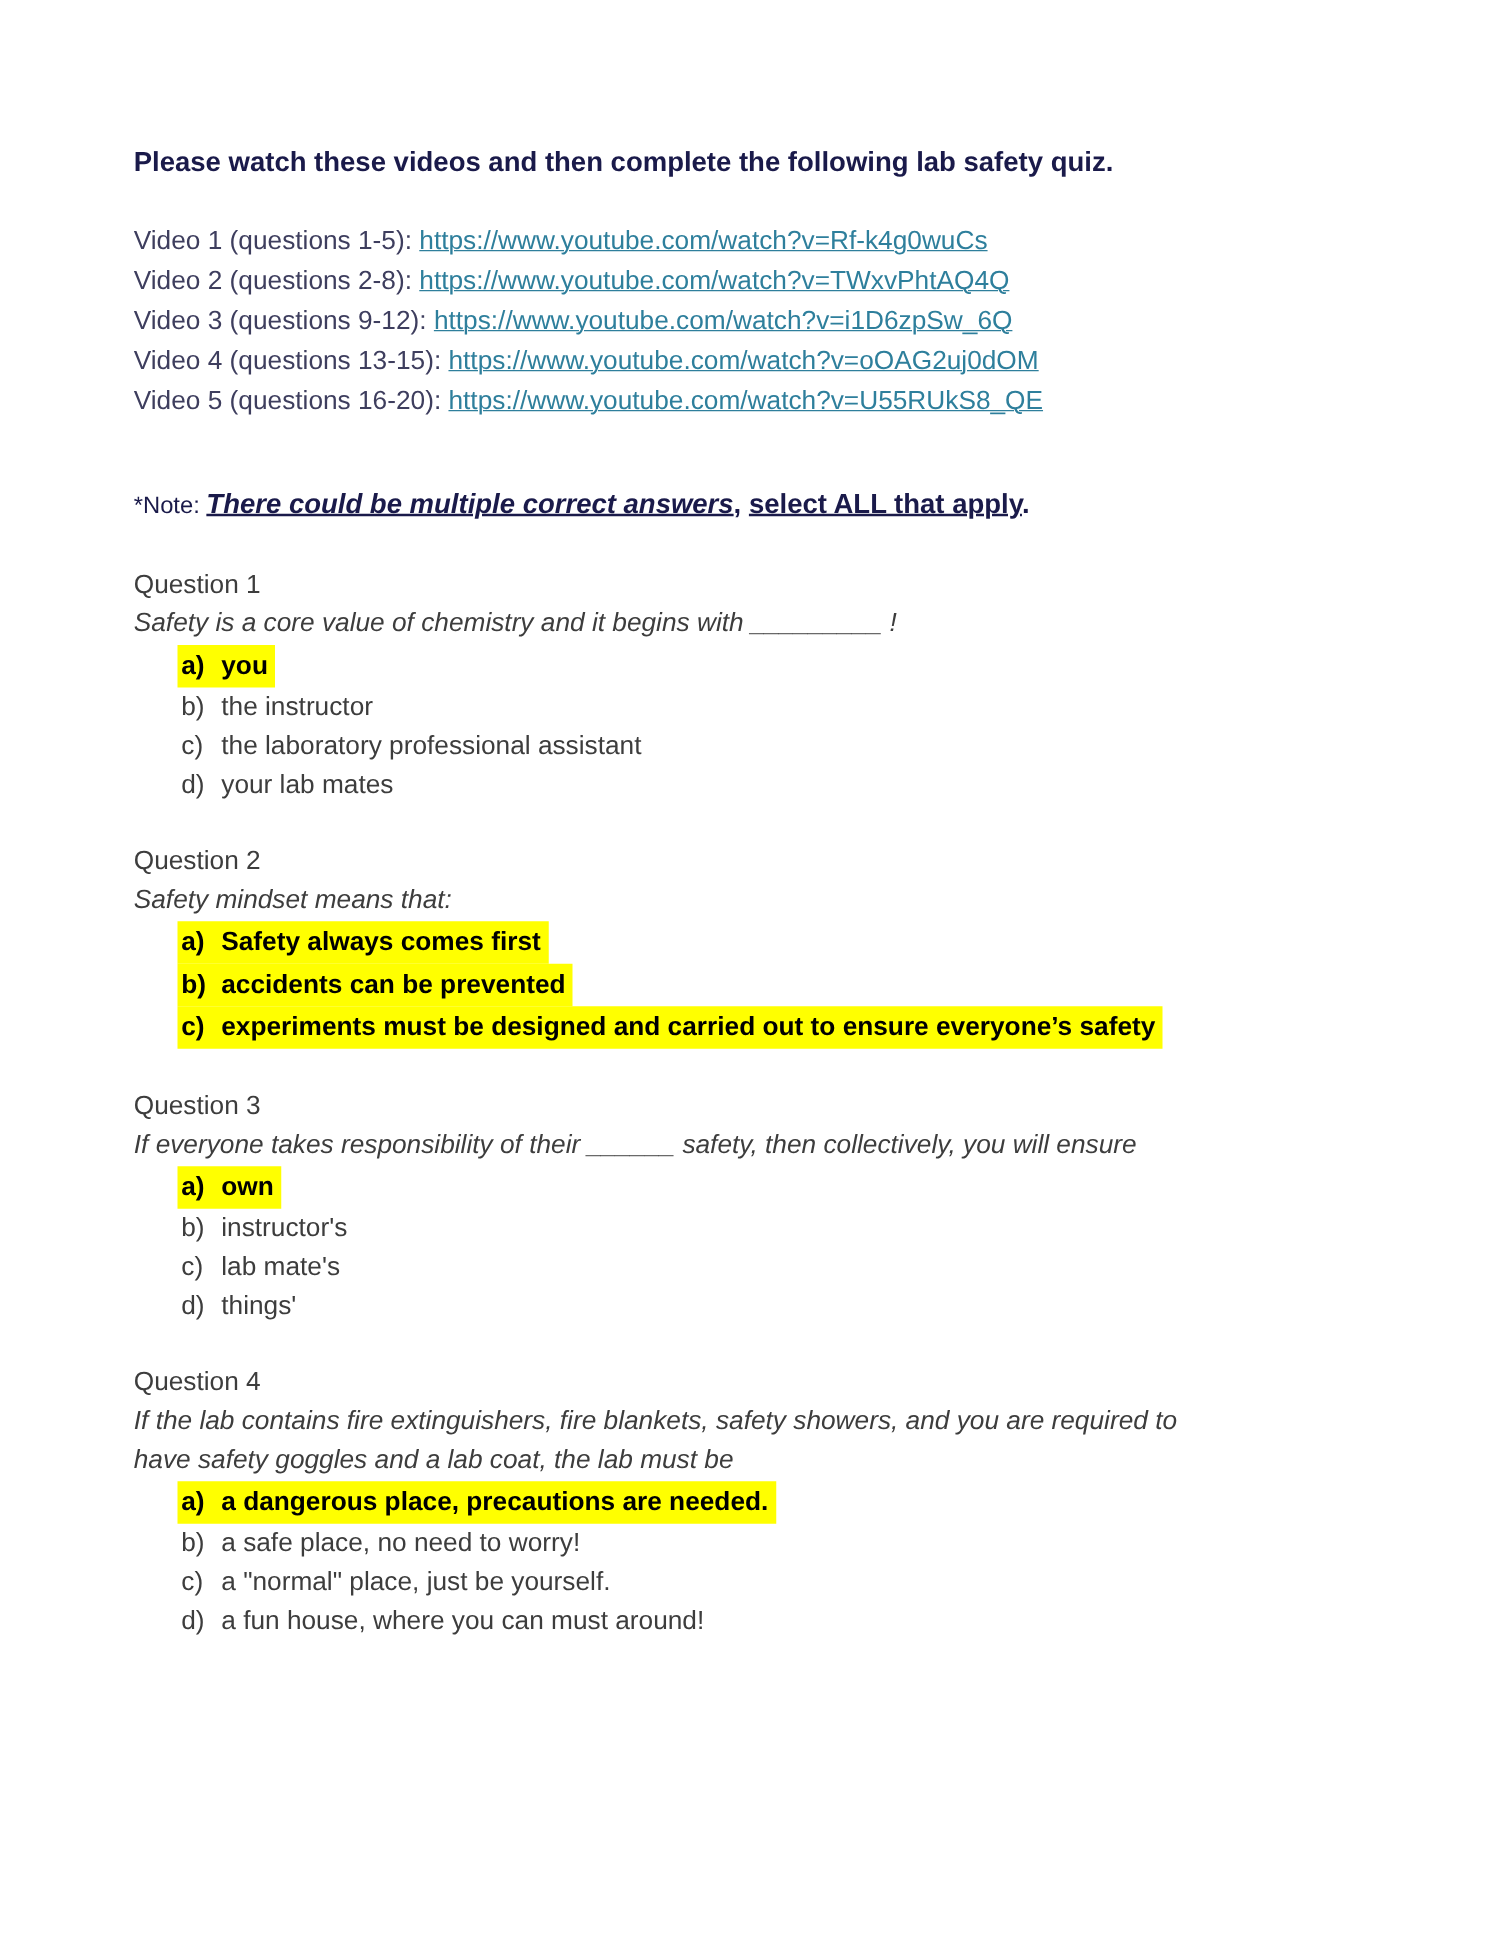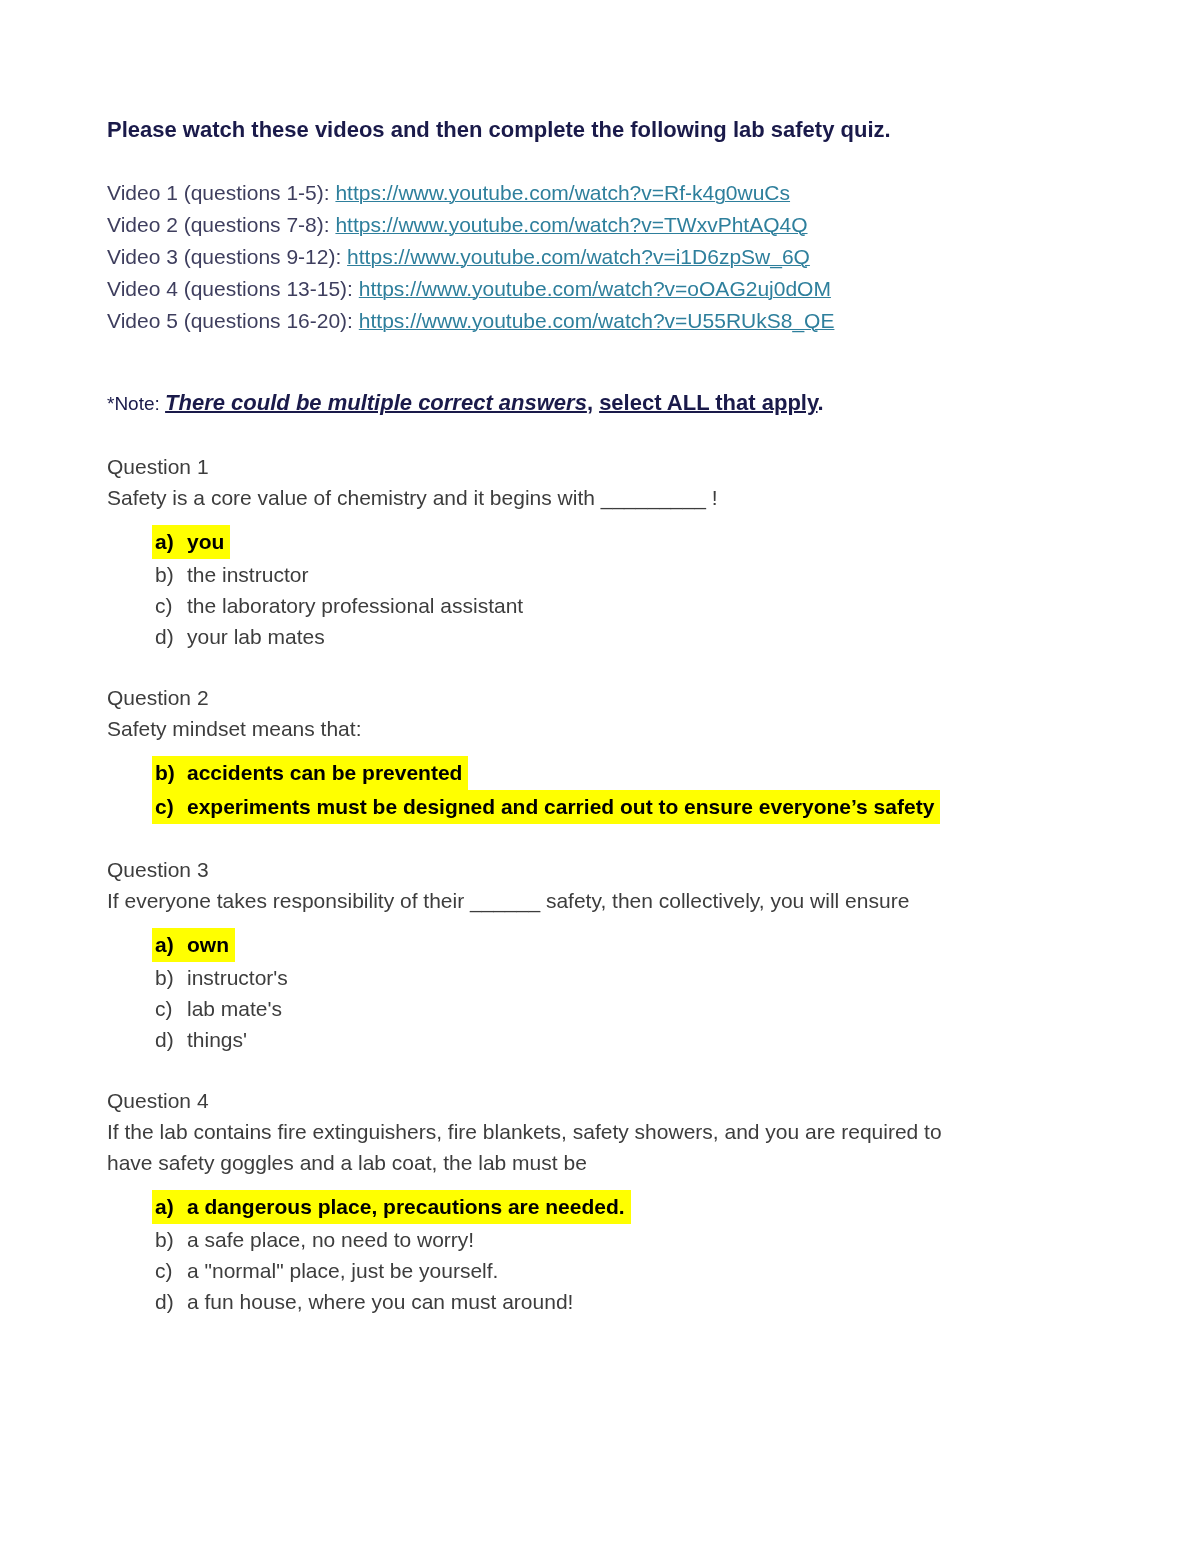--- a/index.html
+++ b/index.html
@@ -78,24 +78,25 @@
     font-size:21px;
   }
   .question:first-child{
     margin-top:32px;
   }
   .q-heading{
     line-height:31px;
   }
   .q-text-line{
     line-height:31px;
+    font-style:italic;
   }
   ol.option-list{
     list-style:none;
-    margin:12px;
+    margin:2px;
     padding:0 0 0 36px;
   }
   li.option{
     line-height:31px;
   }
   .opt-letter{
     display:inline-block;
     width:32px;
   }
   .opt-content{
@@ -113,21 +114,21 @@
 <body>
 
 <div class="page">
   <div class="content">
 
     <h1 class="doc-title">Please watch these videos and then complete the following lab safety quiz.</h1>
 
     <div class="video-links" id="video-links">
   <div class="video-line"><span>Video 1 (questions 1-5): </span><a class="video-link">https://www.youtube.com/watch?v=Rf-k4g0wuCs</a></div>
 
-  <div class="video-line"><span>Video 2 (questions 7-8): </span><a class="video-link">https://www.youtube.com/watch?v=TWxvPhtAQ4Q</a></div>
+  <div class="video-line"><span>Video 2 (questions 2-8): </span><a class="video-link">https://www.youtube.com/watch?v=TWxvPhtAQ4Q</a></div>
 
   <div class="video-line"><span>Video 3 (questions 9-12): </span><a class="video-link">https://www.youtube.com/watch?v=i1D6zpSw_6Q</a></div>
 
   <div class="video-line"><span>Video 4 (questions 13-15): </span><a class="video-link">https://www.youtube.com/watch?v=oOAG2uj0dOM</a></div>
 
   <div class="video-line"><span>Video 5 (questions 16-20): </span><a class="video-link">https://www.youtube.com/watch?v=U55RUkS8_QE</a></div>
 </div>
 
     <p class="note-line"><span class="note-prefix">*Note: </span><span class="note-italic">There could be multiple correct answers</span><span>, </span><span class="note-bold">select ALL that apply</span><span>.</span></p>
 
@@ -147,20 +148,21 @@
   <li class="option"><span class="opt-content"><span class="opt-letter">d)</span><span>your lab mates</span></span></li>
 </ol>
   </section>
 
   <section class="question">
     <div class="q-heading">Question 2</div>
     <div class="q-text">
             <div class="q-text-line">Safety mindset means that:</div>
           </div>
     <ol class="option-list">
+  <li class="option"><span class="opt-content hl"><span class="opt-letter">a)</span><span>Safety always comes first</span></span></li>
 
   <li class="option"><span class="opt-content hl"><span class="opt-letter">b)</span><span>accidents can be prevented</span></span></li>
 
   <li class="option"><span class="opt-content hl"><span class="opt-letter">c)</span><span>experiments must be designed and carried out to ensure everyone’s safety</span></span></li>
 
 </ol>
   </section>
 
   <section class="question">
     <div class="q-heading">Question 3</div>

